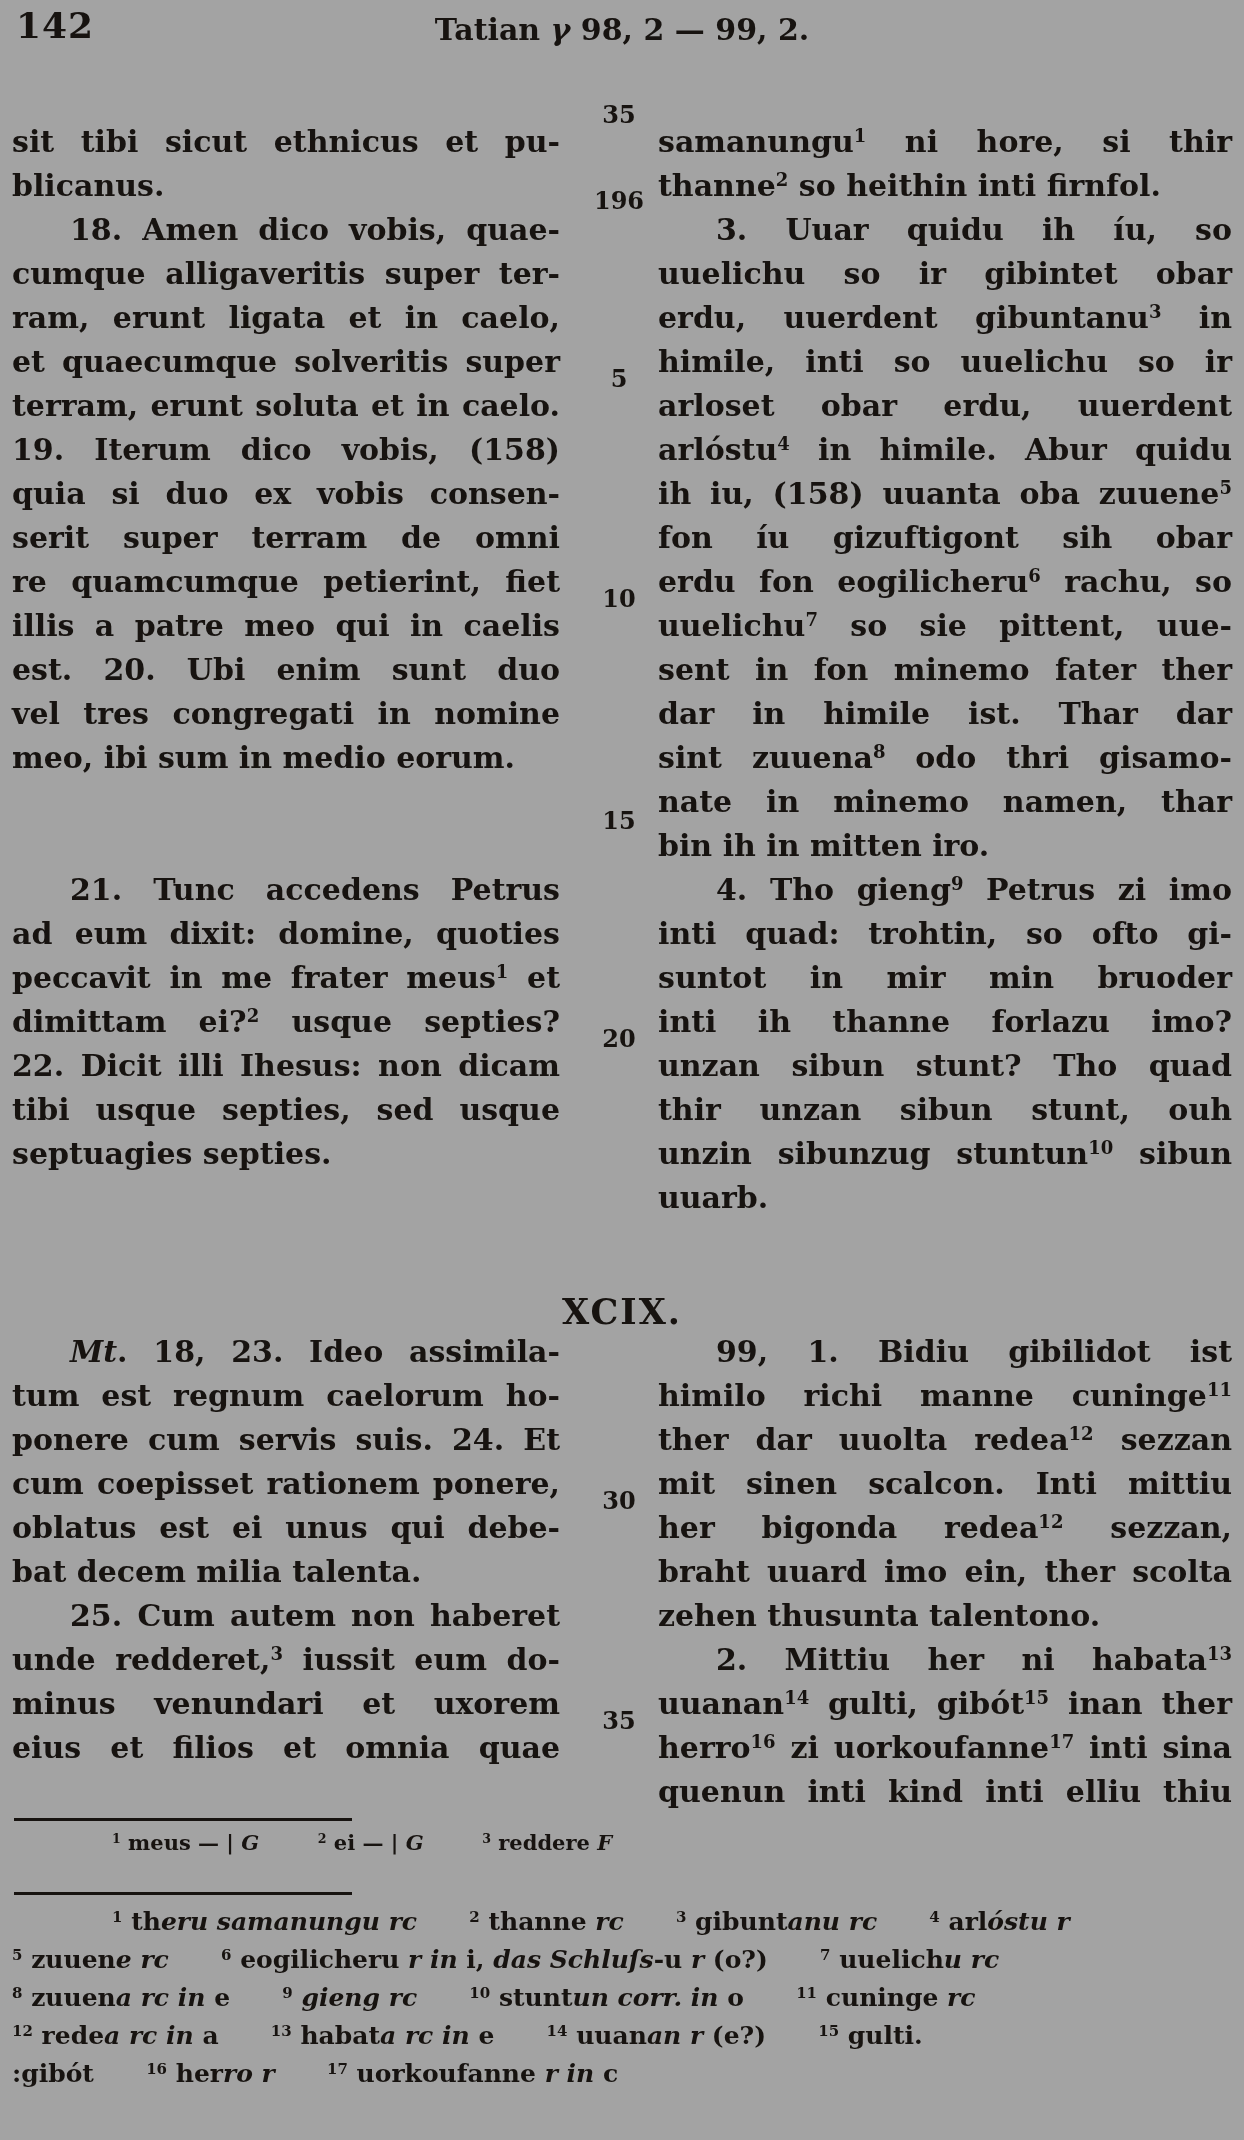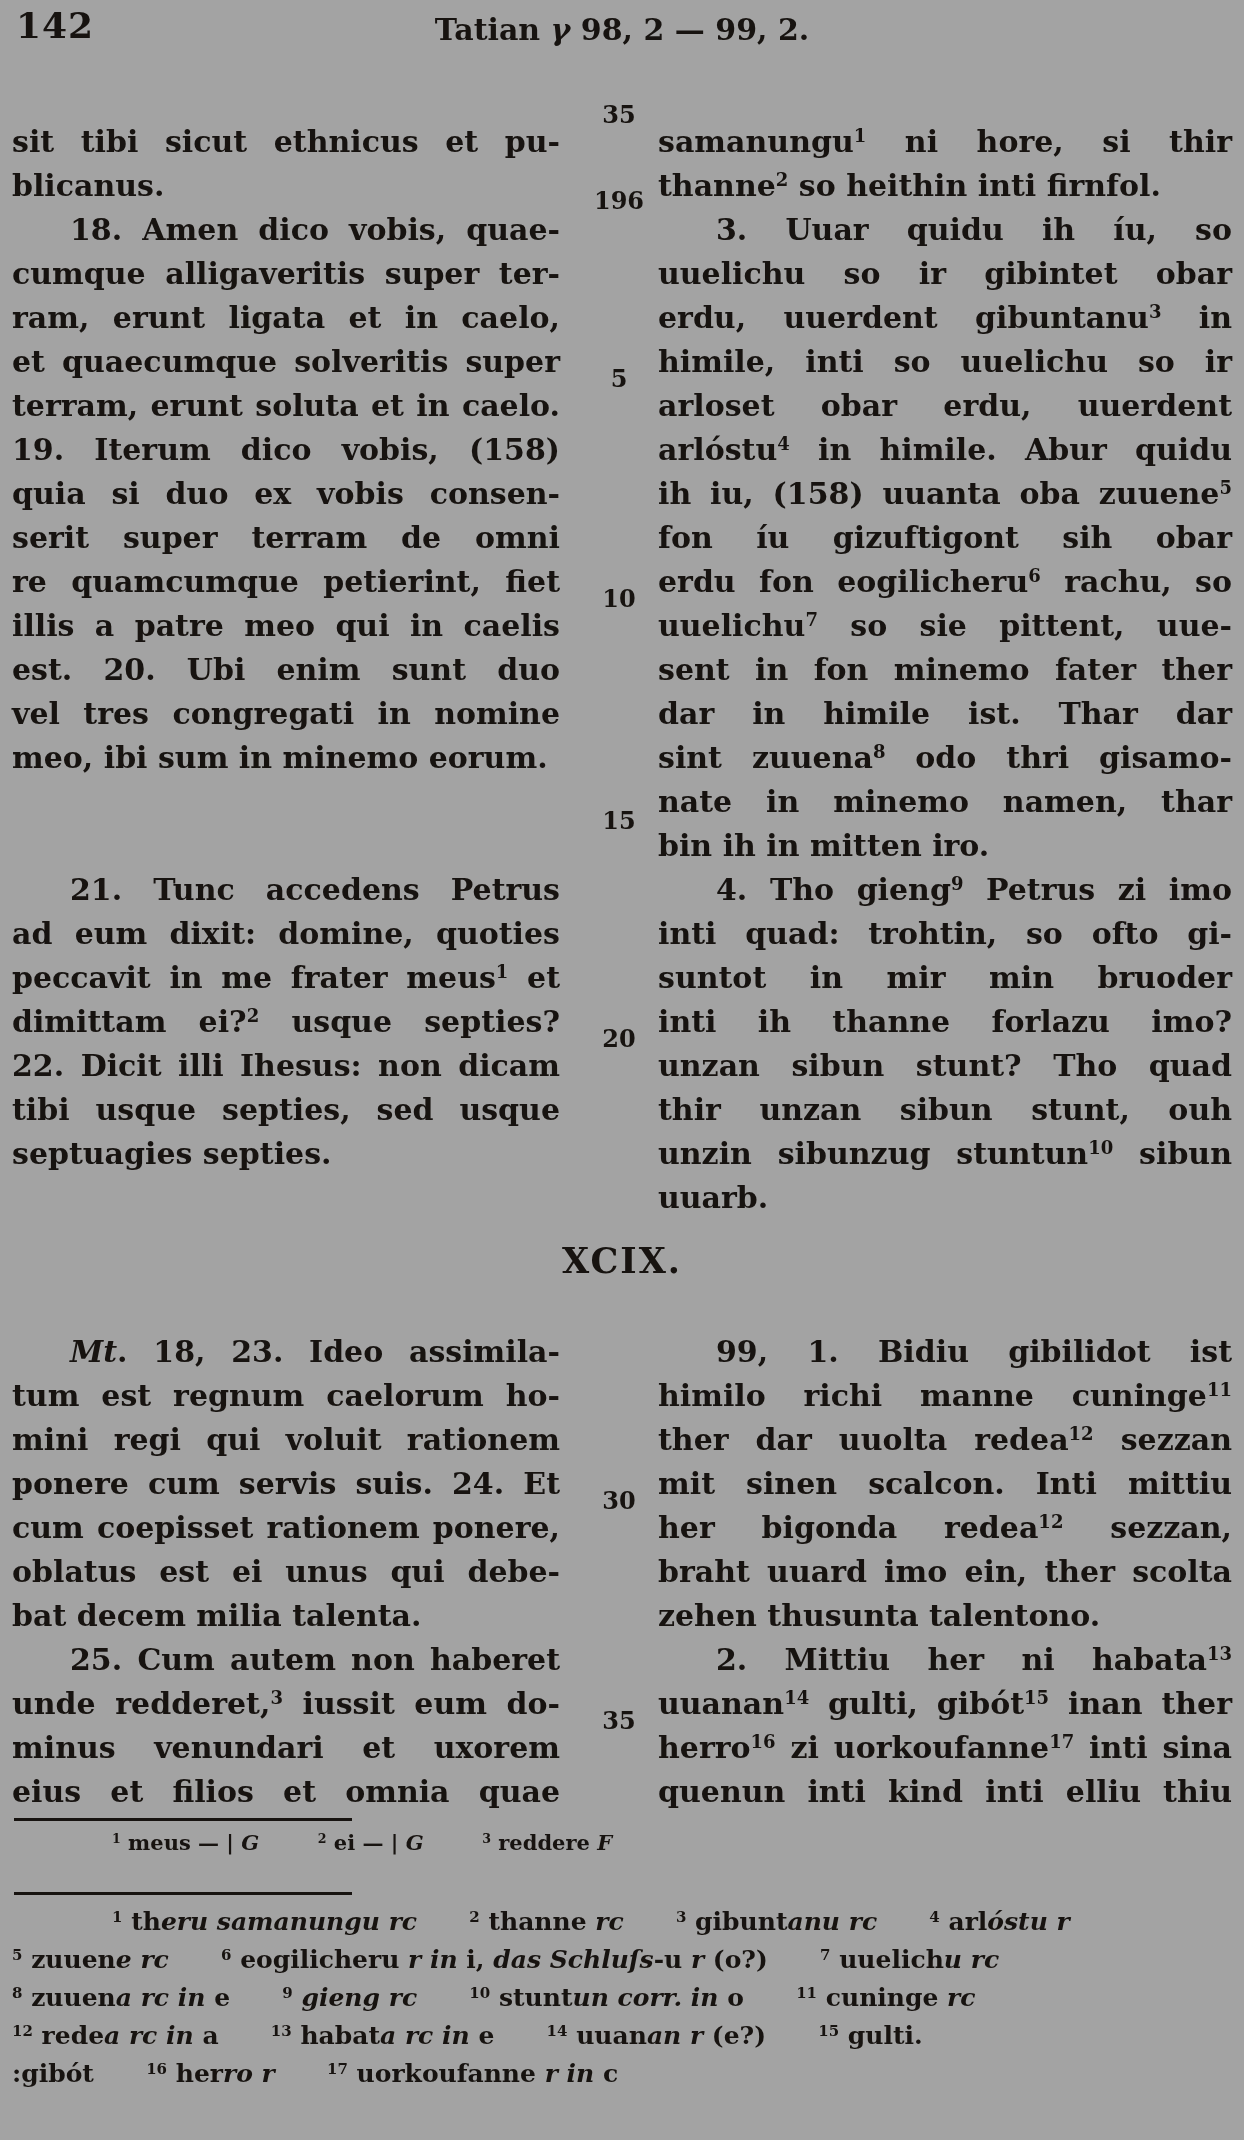--- a/index.html
+++ b/index.html
@@ -14,21 +14,21 @@
   .col{position:absolute;font-size:30px;line-height:44px;margin-top:24px;}
   .col-l1{left:12px;top:96px;width:548px;}
   .col-r1{left:658px;top:96px;width:574px;}
   .col-l2{left:12px;top:1306px;width:548px;}
   .col-r2{left:658px;top:1306px;width:574px;}
   .line{text-align:justify;text-align-last:justify;white-space:normal;}
   .line.end{text-align-last:left;}
   .line.indent{padding-left:58px;}
   .line.gap{margin-top:88px;}
   .gn{position:absolute;left:588px;width:62px;text-align:center;font-size:24px;}
-  .heading{position:absolute;left:0;top:1240px;width:100%;text-align:center;
+  .heading{position:absolute;left:0;top:1291px;width:100%;text-align:center;
     font-size:35px;letter-spacing:2px;}
   .rule{position:absolute;height:3px;background:#171310;}
   .rule1{left:14px;top:1818px;width:338px;}
   .rule2{left:14px;top:1892px;width:338px;}
   .fnrow1{position:absolute;left:12px;top:1830px;width:1215px;font-size:21px;
     white-space:pre-wrap;text-indent:100px;}
   .apparatus{position:absolute;left:12px;top:1903px;width:1224px;font-size:25px;
     line-height:38px;}
   .fline{white-space:pre-wrap;}
   .fline.ind{text-indent:100px;}
@@ -51,21 +51,21 @@
       <div class="line">ram, erunt ligata et in caelo,</div>
       <div class="line">et quaecumque solveritis super</div>
       <div class="line">terram, erunt soluta et in caelo.</div>
       <div class="line">19. Iterum dico vobis, (158)</div>
       <div class="line">quia si duo ex vobis consen-</div>
       <div class="line">serit super terram de omni</div>
       <div class="line">re quamcumque petierint, fiet</div>
       <div class="line">illis a patre meo qui in caelis</div>
       <div class="line">est. 20. Ubi enim sunt duo</div>
       <div class="line">vel tres congregati in nomine</div>
-      <div class="line end">meo, ibi sum in minemo eorum.</div>
+      <div class="line end">meo, ibi sum in medio eorum.</div>
       <div class="line indent gap">21. Tunc accedens Petrus</div>
       <div class="line">ad eum dixit: domine, quoties</div>
       <div class="line">peccavit in me frater meus<sup>1</sup> et</div>
       <div class="line">dimittam ei?<sup>2</sup> usque septies?</div>
       <div class="line">22. Dicit illi Ihesus: non dicam</div>
       <div class="line">tibi usque septies, sed usque</div>
       <div class="line end">septuagies septies.</div>
     </div>
   <div class="col col-r1">
       <div class="line">samanungu<sup>1</sup> ni hore, si thir</div>
@@ -102,21 +102,20 @@
   <span class="gn" style="top:806px">15</span>
   <span class="gn" style="top:1024px">20</span>
   <span class="gn" style="top:1486px">30</span>
   <span class="gn" style="top:1706px">35</span>
 
   <div class="heading">XCIX.</div>
 
   <div class="col col-l2">
       <div class="line indent"><i>Mt</i>. 18, 23.  Ideo assimila-</div>
       <div class="line">tum est regnum caelorum ho-</div>
-      <div class="line">mini regi qui voluit rationem</div>
       <div class="line">ponere cum servis suis.  24. Et</div>
       <div class="line">cum coepisset rationem ponere,</div>
       <div class="line">oblatus est ei unus qui debe-</div>
       <div class="line end">bat decem milia talenta.</div>
       <div class="line indent">25. Cum autem non haberet</div>
       <div class="line">unde redderet,<sup>3</sup> iussit eum do-</div>
       <div class="line">minus venundari et uxorem</div>
       <div class="line">eius et filios et omnia quae</div>
     </div>
   <div class="col col-r2">

